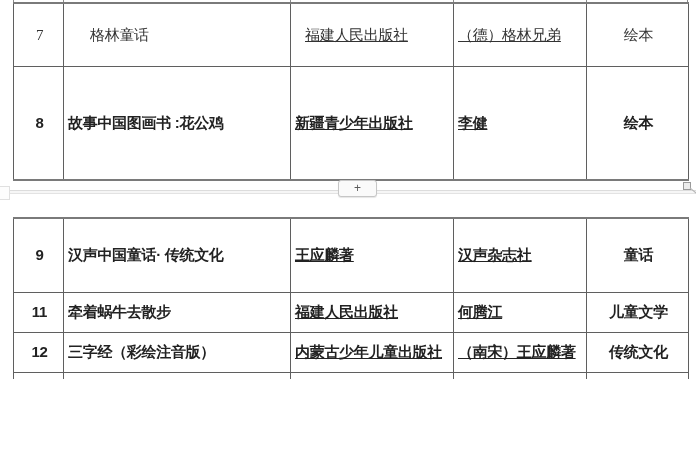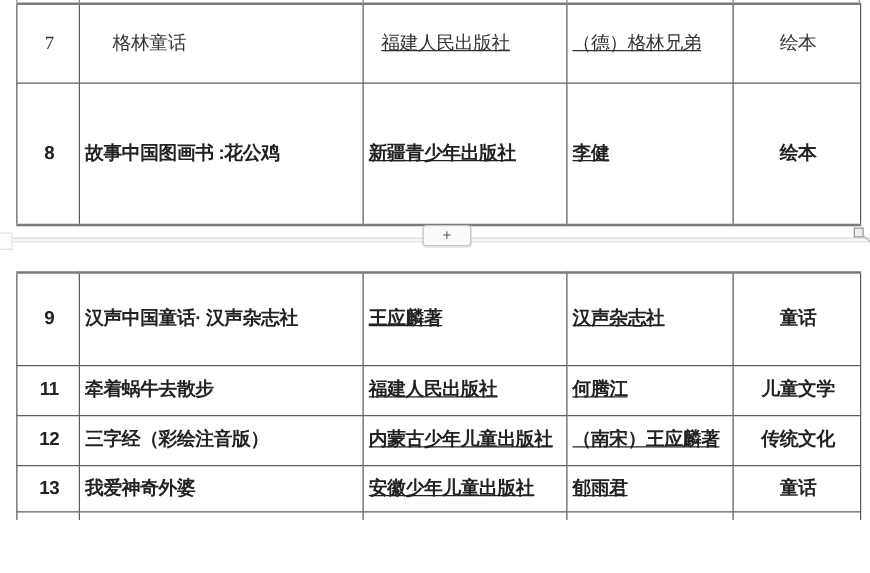--- a/index.html
+++ b/index.html
@@ -174,46 +174,39 @@
     <colgroup>
       <col class="c-num">
         <col class="c-title">
         <col class="c-pub">
         <col class="c-auth">
         <col class="c-cat">
     </colgroup>
     <tbody>
         <tr class="r9">
       <td class="num">9</td>
-      <td class="title">汉声中国童话· 汉声杂志社</td>
+      <td class="title">汉声中国童话· 传统文化</td>
       <td class="pub">王应麟著</td>
       <td class="auth">汉声杂志社</td>
       <td class="cat">童话</td>
     </tr>
     <tr class="r11">
       <td class="num">11</td>
       <td class="title">牵着蜗牛去散步</td>
       <td class="pub">福建人民出版社</td>
       <td class="auth">何腾江</td>
       <td class="cat">儿童文学</td>
     </tr>
     <tr class="r12">
       <td class="num">12</td>
       <td class="title">三字经（彩绘注音版）</td>
       <td class="pub">内蒙古少年儿童出版社</td>
       <td class="auth">（南宋）王应麟著</td>
       <td class="cat">传统文化</td>
     </tr>
-    <tr class="r13">
-      <td class="num">13</td>
-      <td class="title">我爱神奇外婆</td>
-      <td class="pub">安徽少年儿童出版社</td>
-      <td class="auth">郁雨君</td>
-      <td class="cat">童话</td>
-    </tr>
     <tr class="partial">
       <td class="num"></td>
       <td class="title"></td>
       <td class="pub"></td>
       <td class="auth"></td>
       <td class="cat"></td>
     </tr>
   </tbody>
     </table>
 

